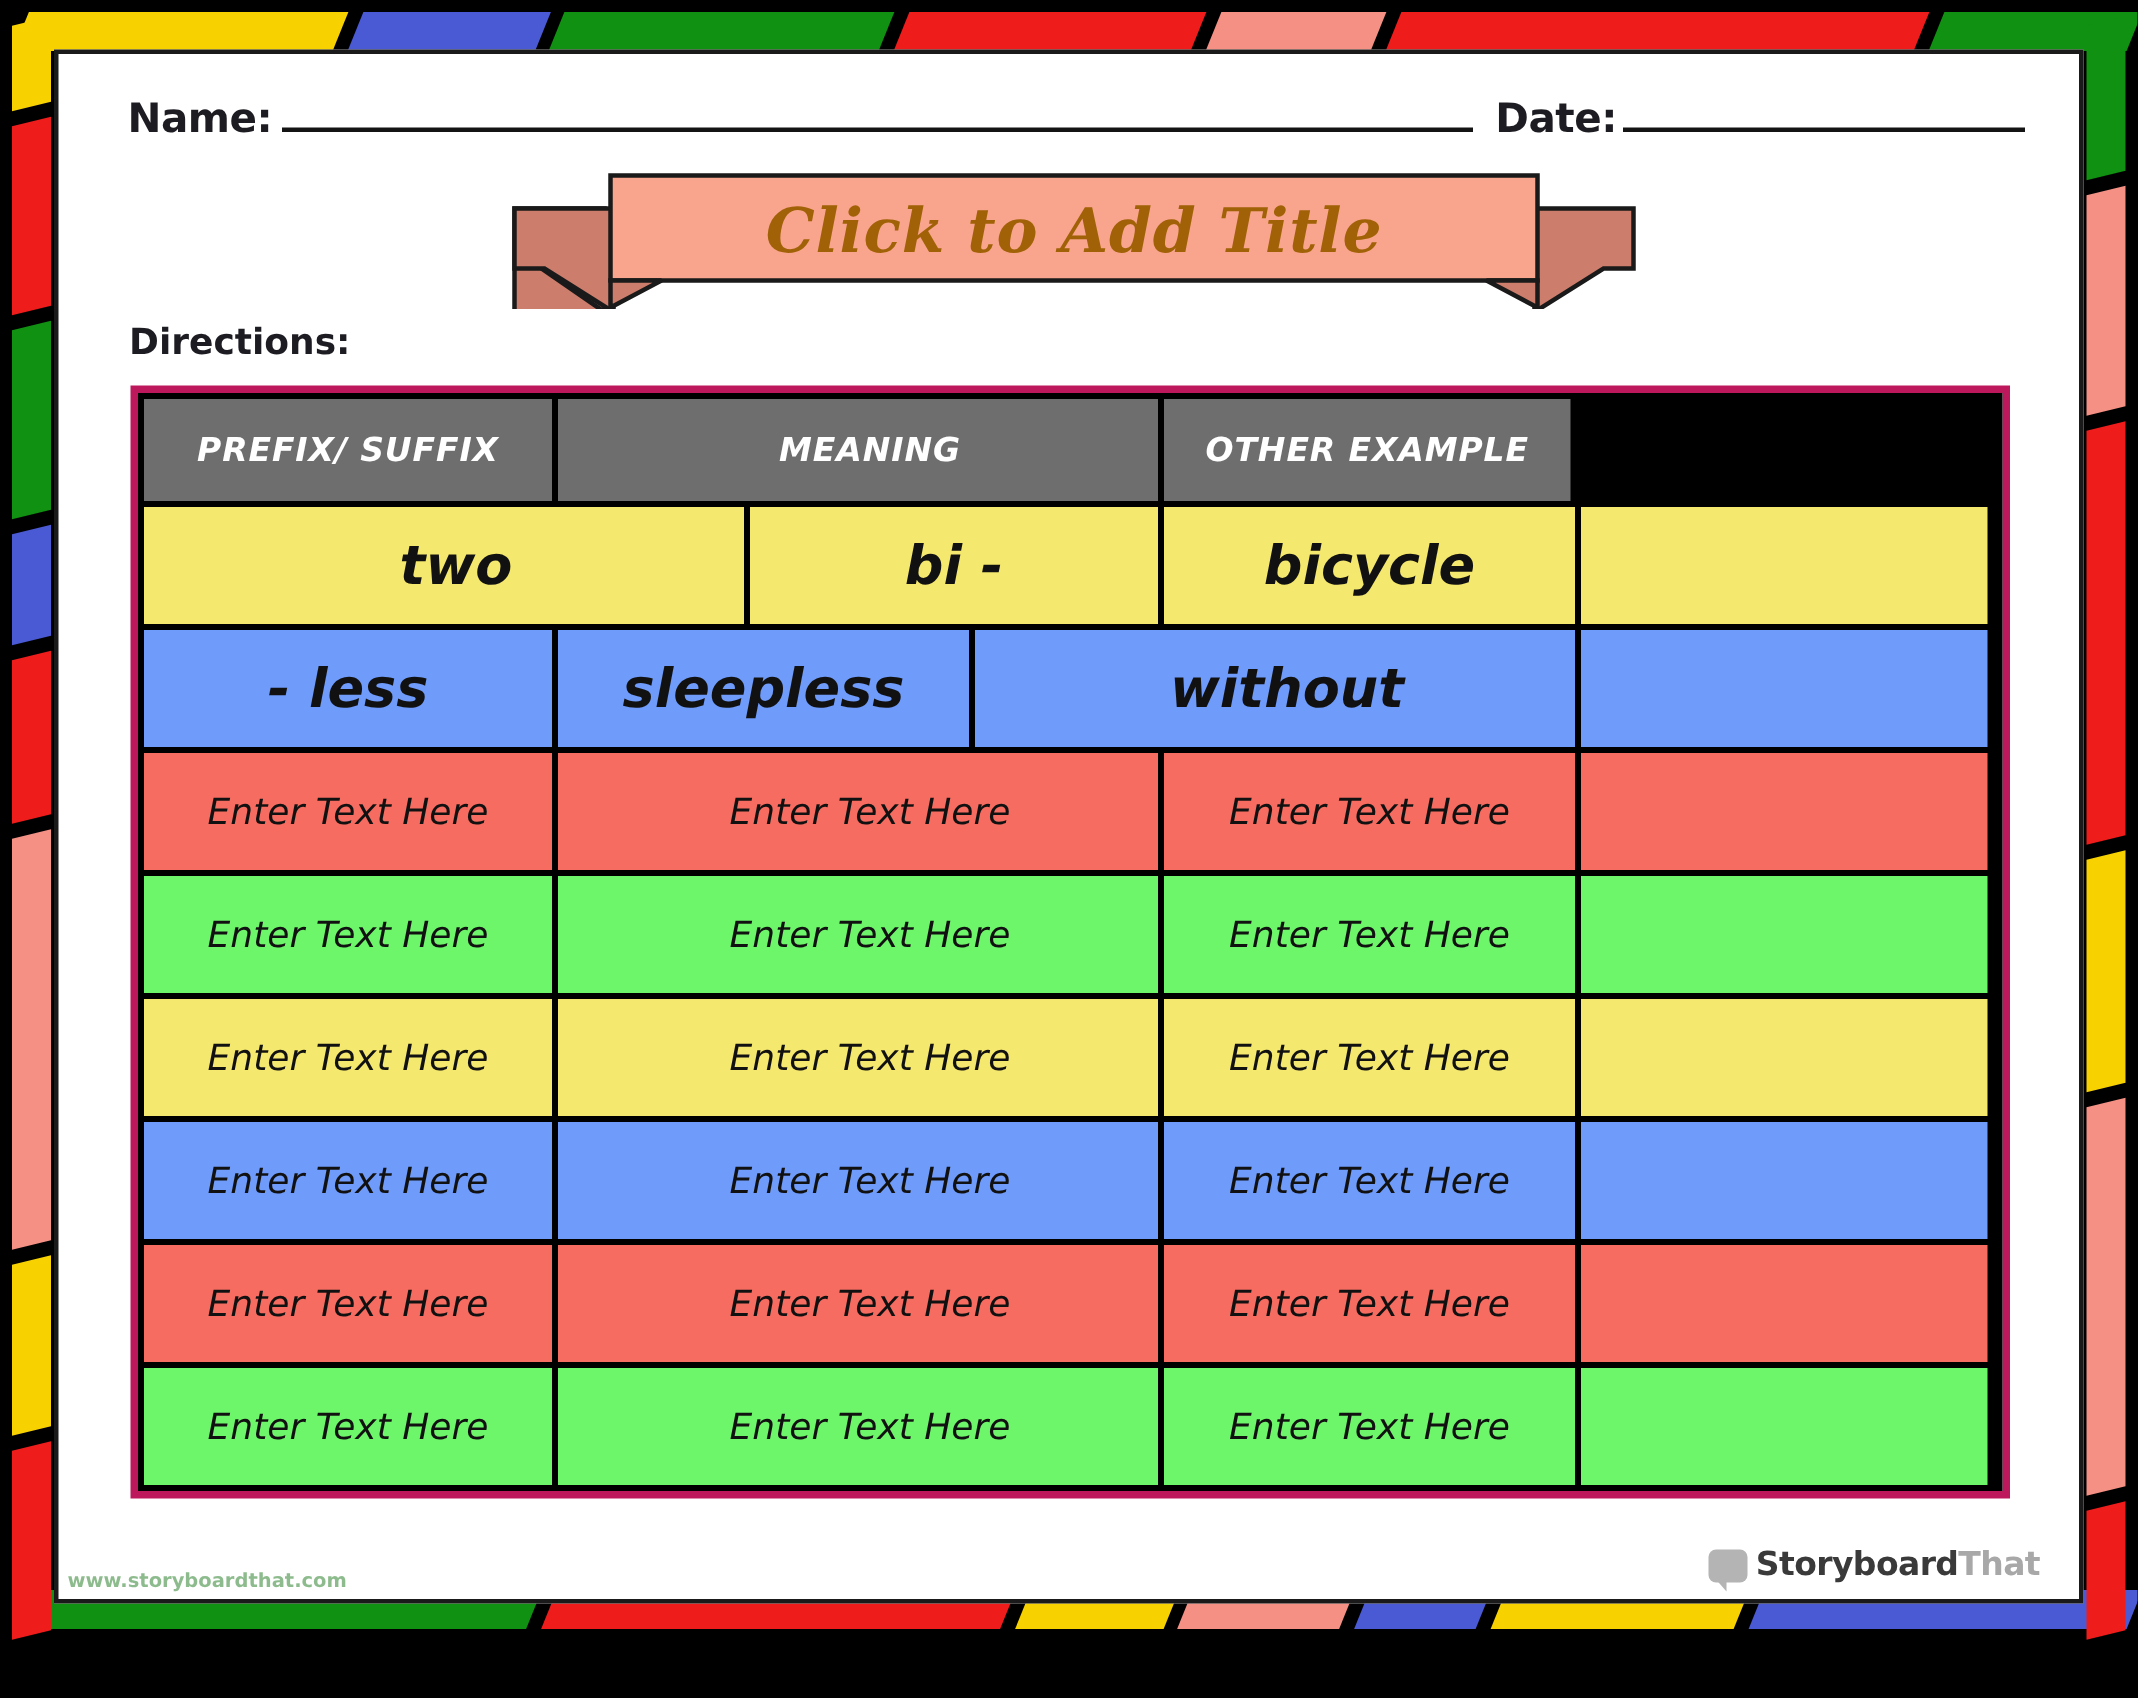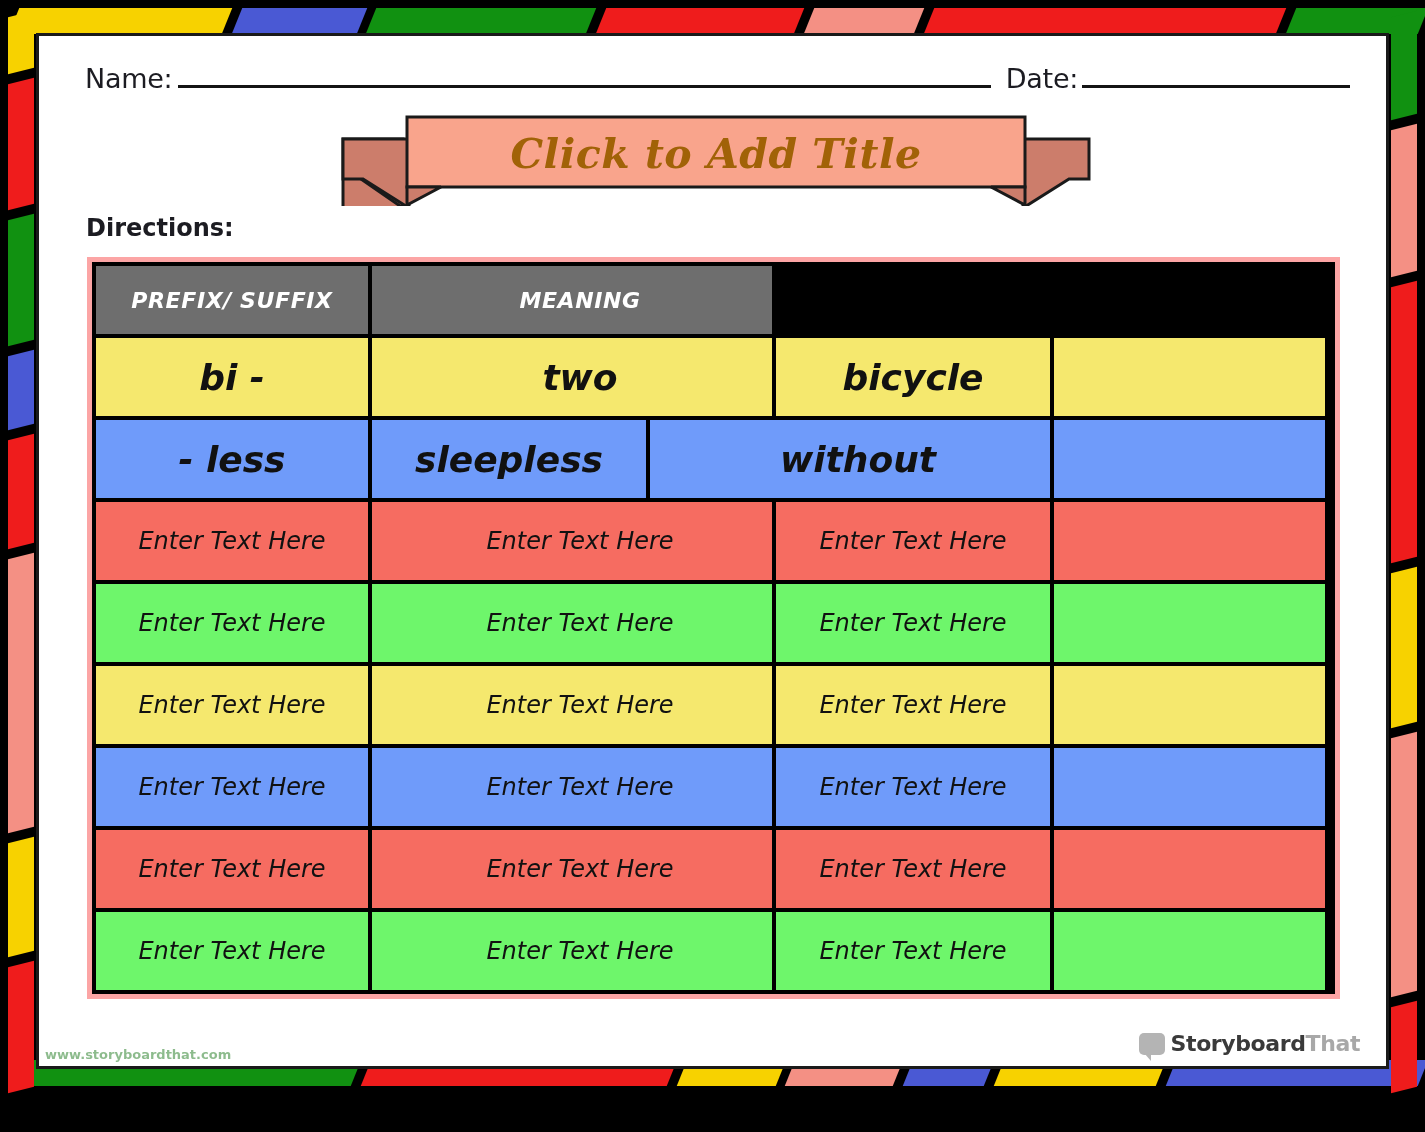--- a/index.html
+++ b/index.html
@@ -40,21 +40,21 @@
     position: absolute;
     left: 46px;
     top: 26px;
     right: 36px;
     height: 46px;
     display: flex;
     align-items: baseline;
   }
   .fieldlabel {
     font-family: "DejaVu Sans", sans-serif;
-    font-weight: normal;
+    font-weight: bold;
     font-size: 27px;
     color: #1c1c22;
     letter-spacing: -0.3px;
     white-space: nowrap;
   }
   .ruleline {
     border-bottom: 3px solid #141414;
     height: 26px;
   }
   #name-rule { flex: 1 1 auto; margin: 0 0 0 6px; }
@@ -99,21 +99,21 @@
     color: #1c1c22;
     text-align: center;
   }
 
   
   #table {
     position: absolute;
     left: 48px;
     top: 221px;
     width: 1253px;
-    border: 5px solid #fca5a5;
+    border: 5px solid #be185d;
     border-collapse: separate;
   }
   #grid {
     display: flex;
     flex-direction: column;
     background: #000000;
     gap: 4px;
     padding: 4px;
   }
   .row {
@@ -256,24 +256,25 @@
     <div id="ribbon-title">Click to Add Title</div>
   </div>
 
   <div id="directions">Directions:</div>
 
   <div id="table">
     <div id="grid">
         <div class="row headrow">
           <div class="cell headcell c0">PREFIX/ SUFFIX</div>
           <div class="cell headcell c1">MEANING</div>
-        </div>
-        <div class="row">
+          <div class="cell headcell c3">OTHER EXAMPLE</div>
+        </div>
+        <div class="row">
+          <div class="cell datacell c1 bg-yellow filled">two</div>
           <div class="cell datacell c0 bg-yellow filled">bi -</div>
-          <div class="cell datacell c1 bg-yellow filled">two</div>
           <div class="cell datacell c2 bg-yellow filled">bicycle</div>
           <div class="cell datacell c3 bg-yellow filled"></div>
         </div>
         <div class="row">
           <div class="cell datacell c0 bg-blue filled">- less</div>
           <div class="cell datacell c2 bg-blue filled">sleepless</div>
           <div class="cell datacell c1 bg-blue filled">without</div>
           <div class="cell datacell c3 bg-blue filled"></div>
         </div>
         <div class="row">

